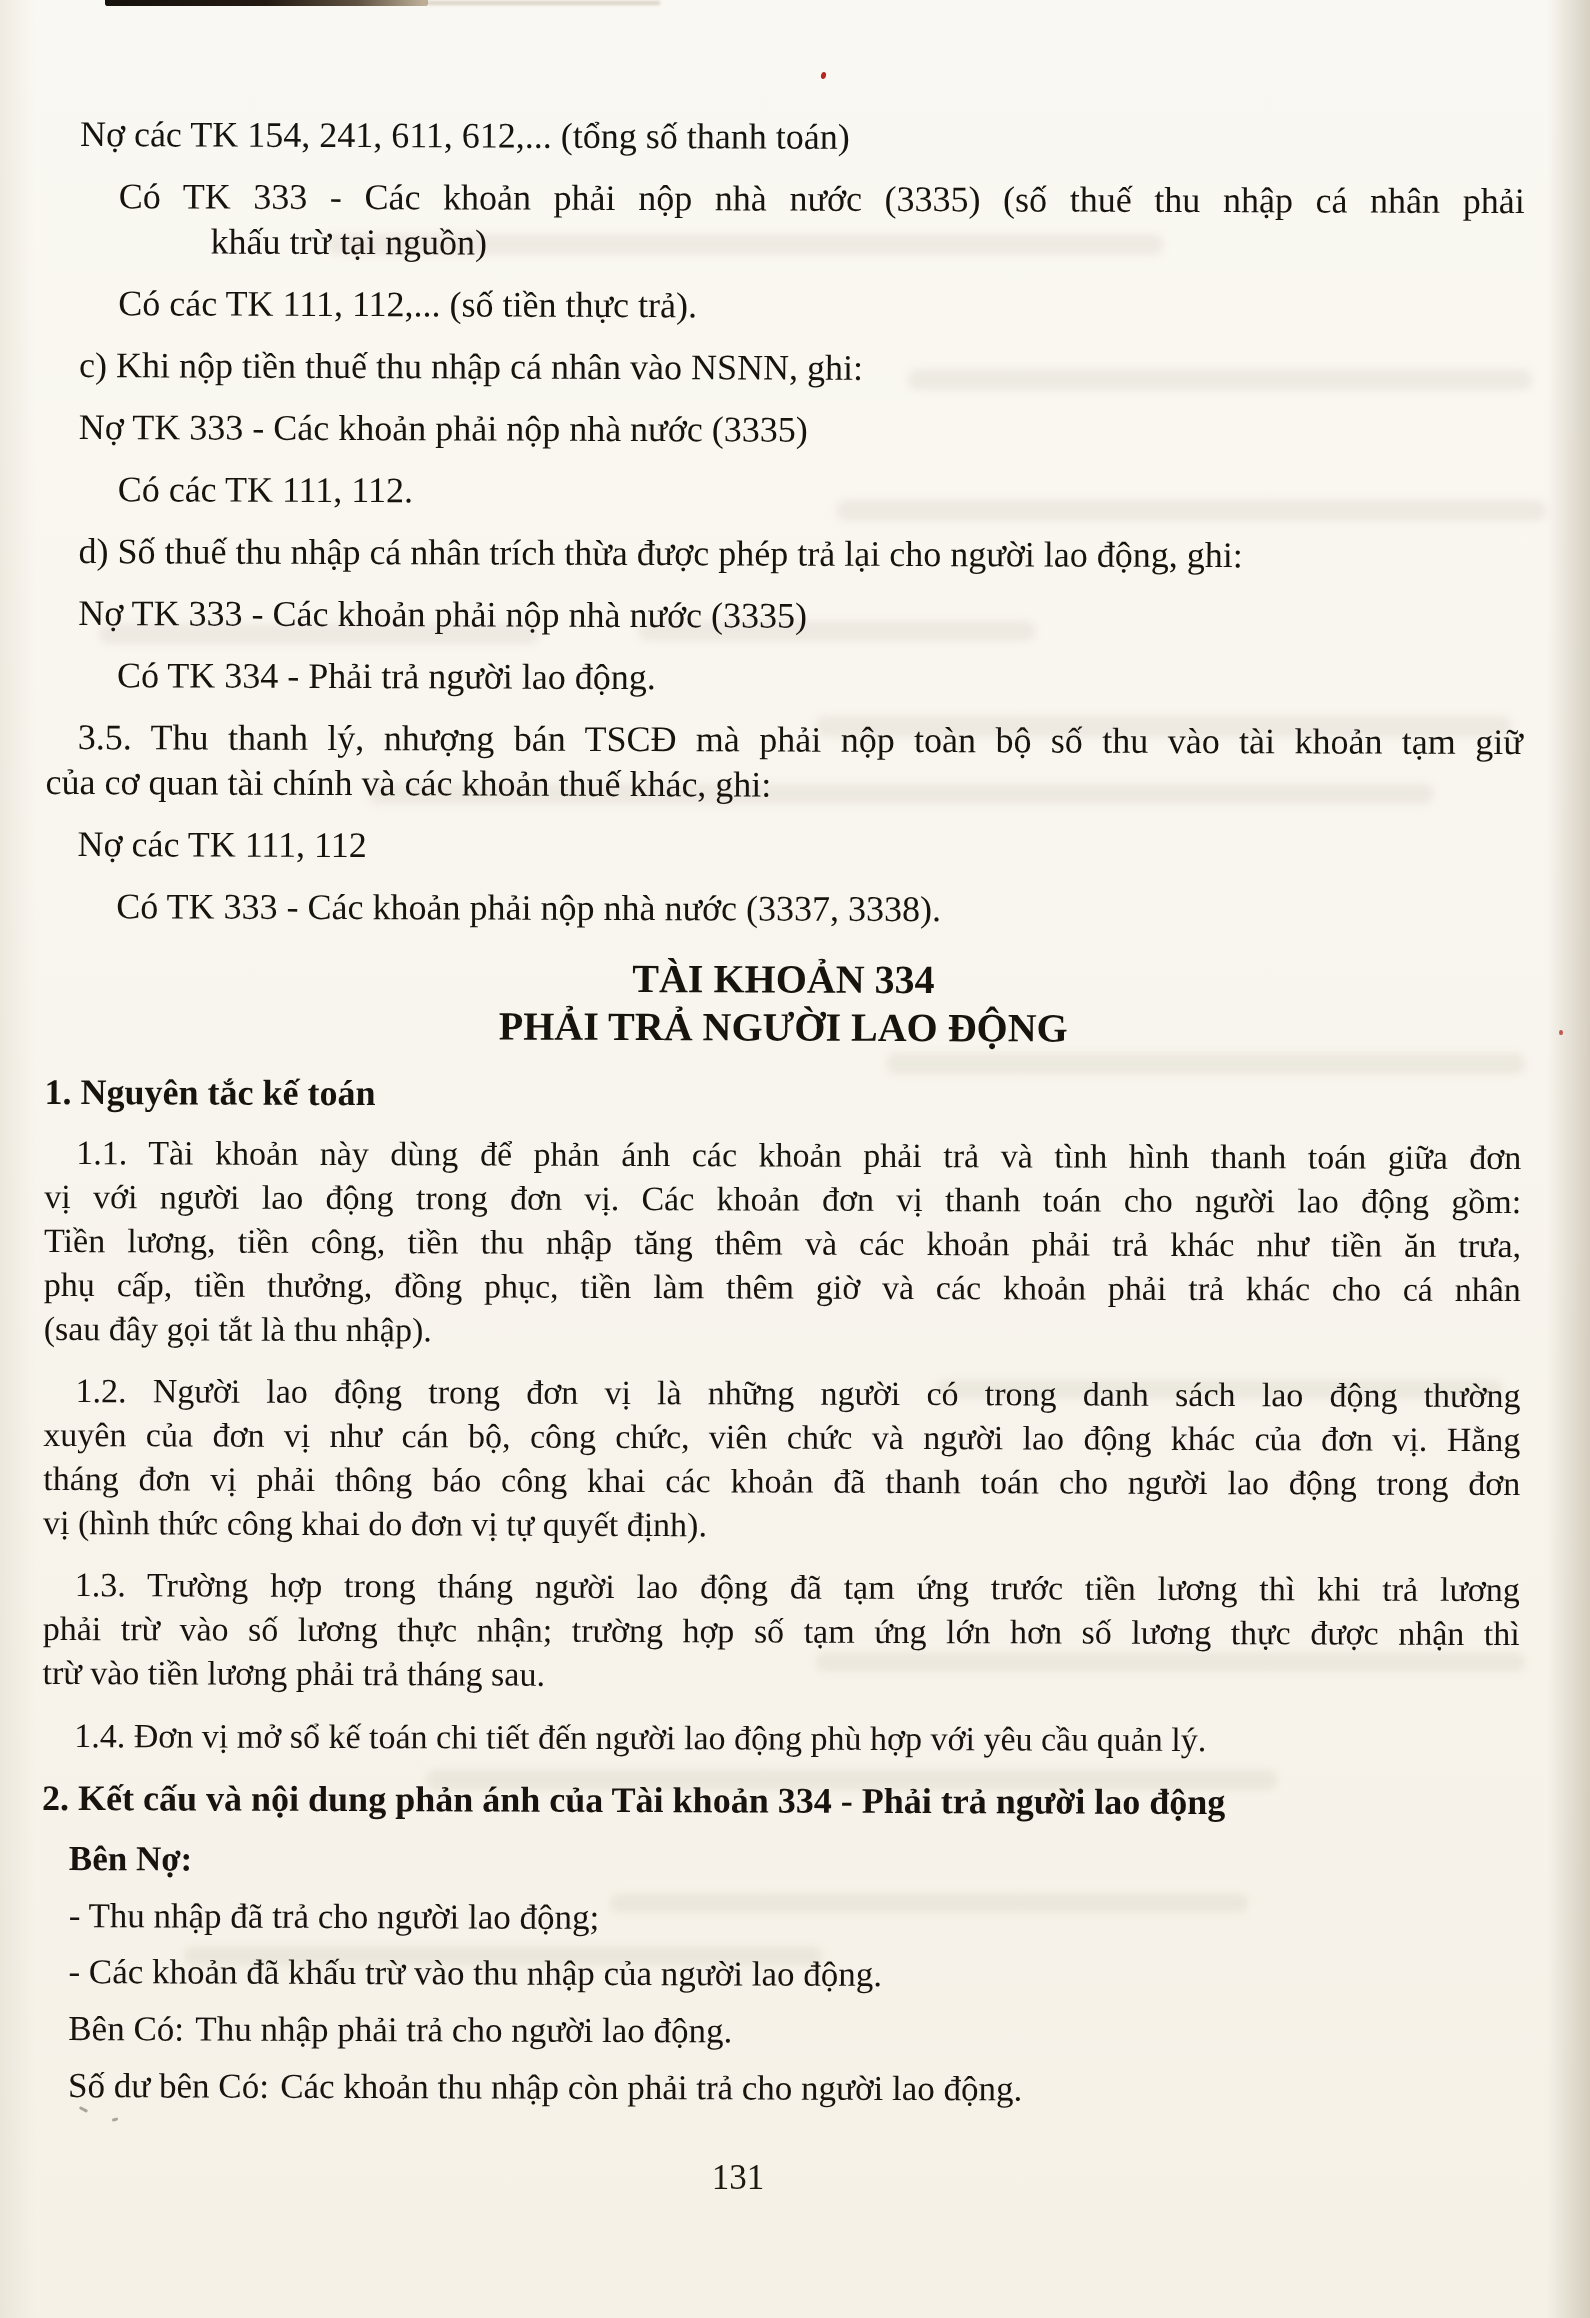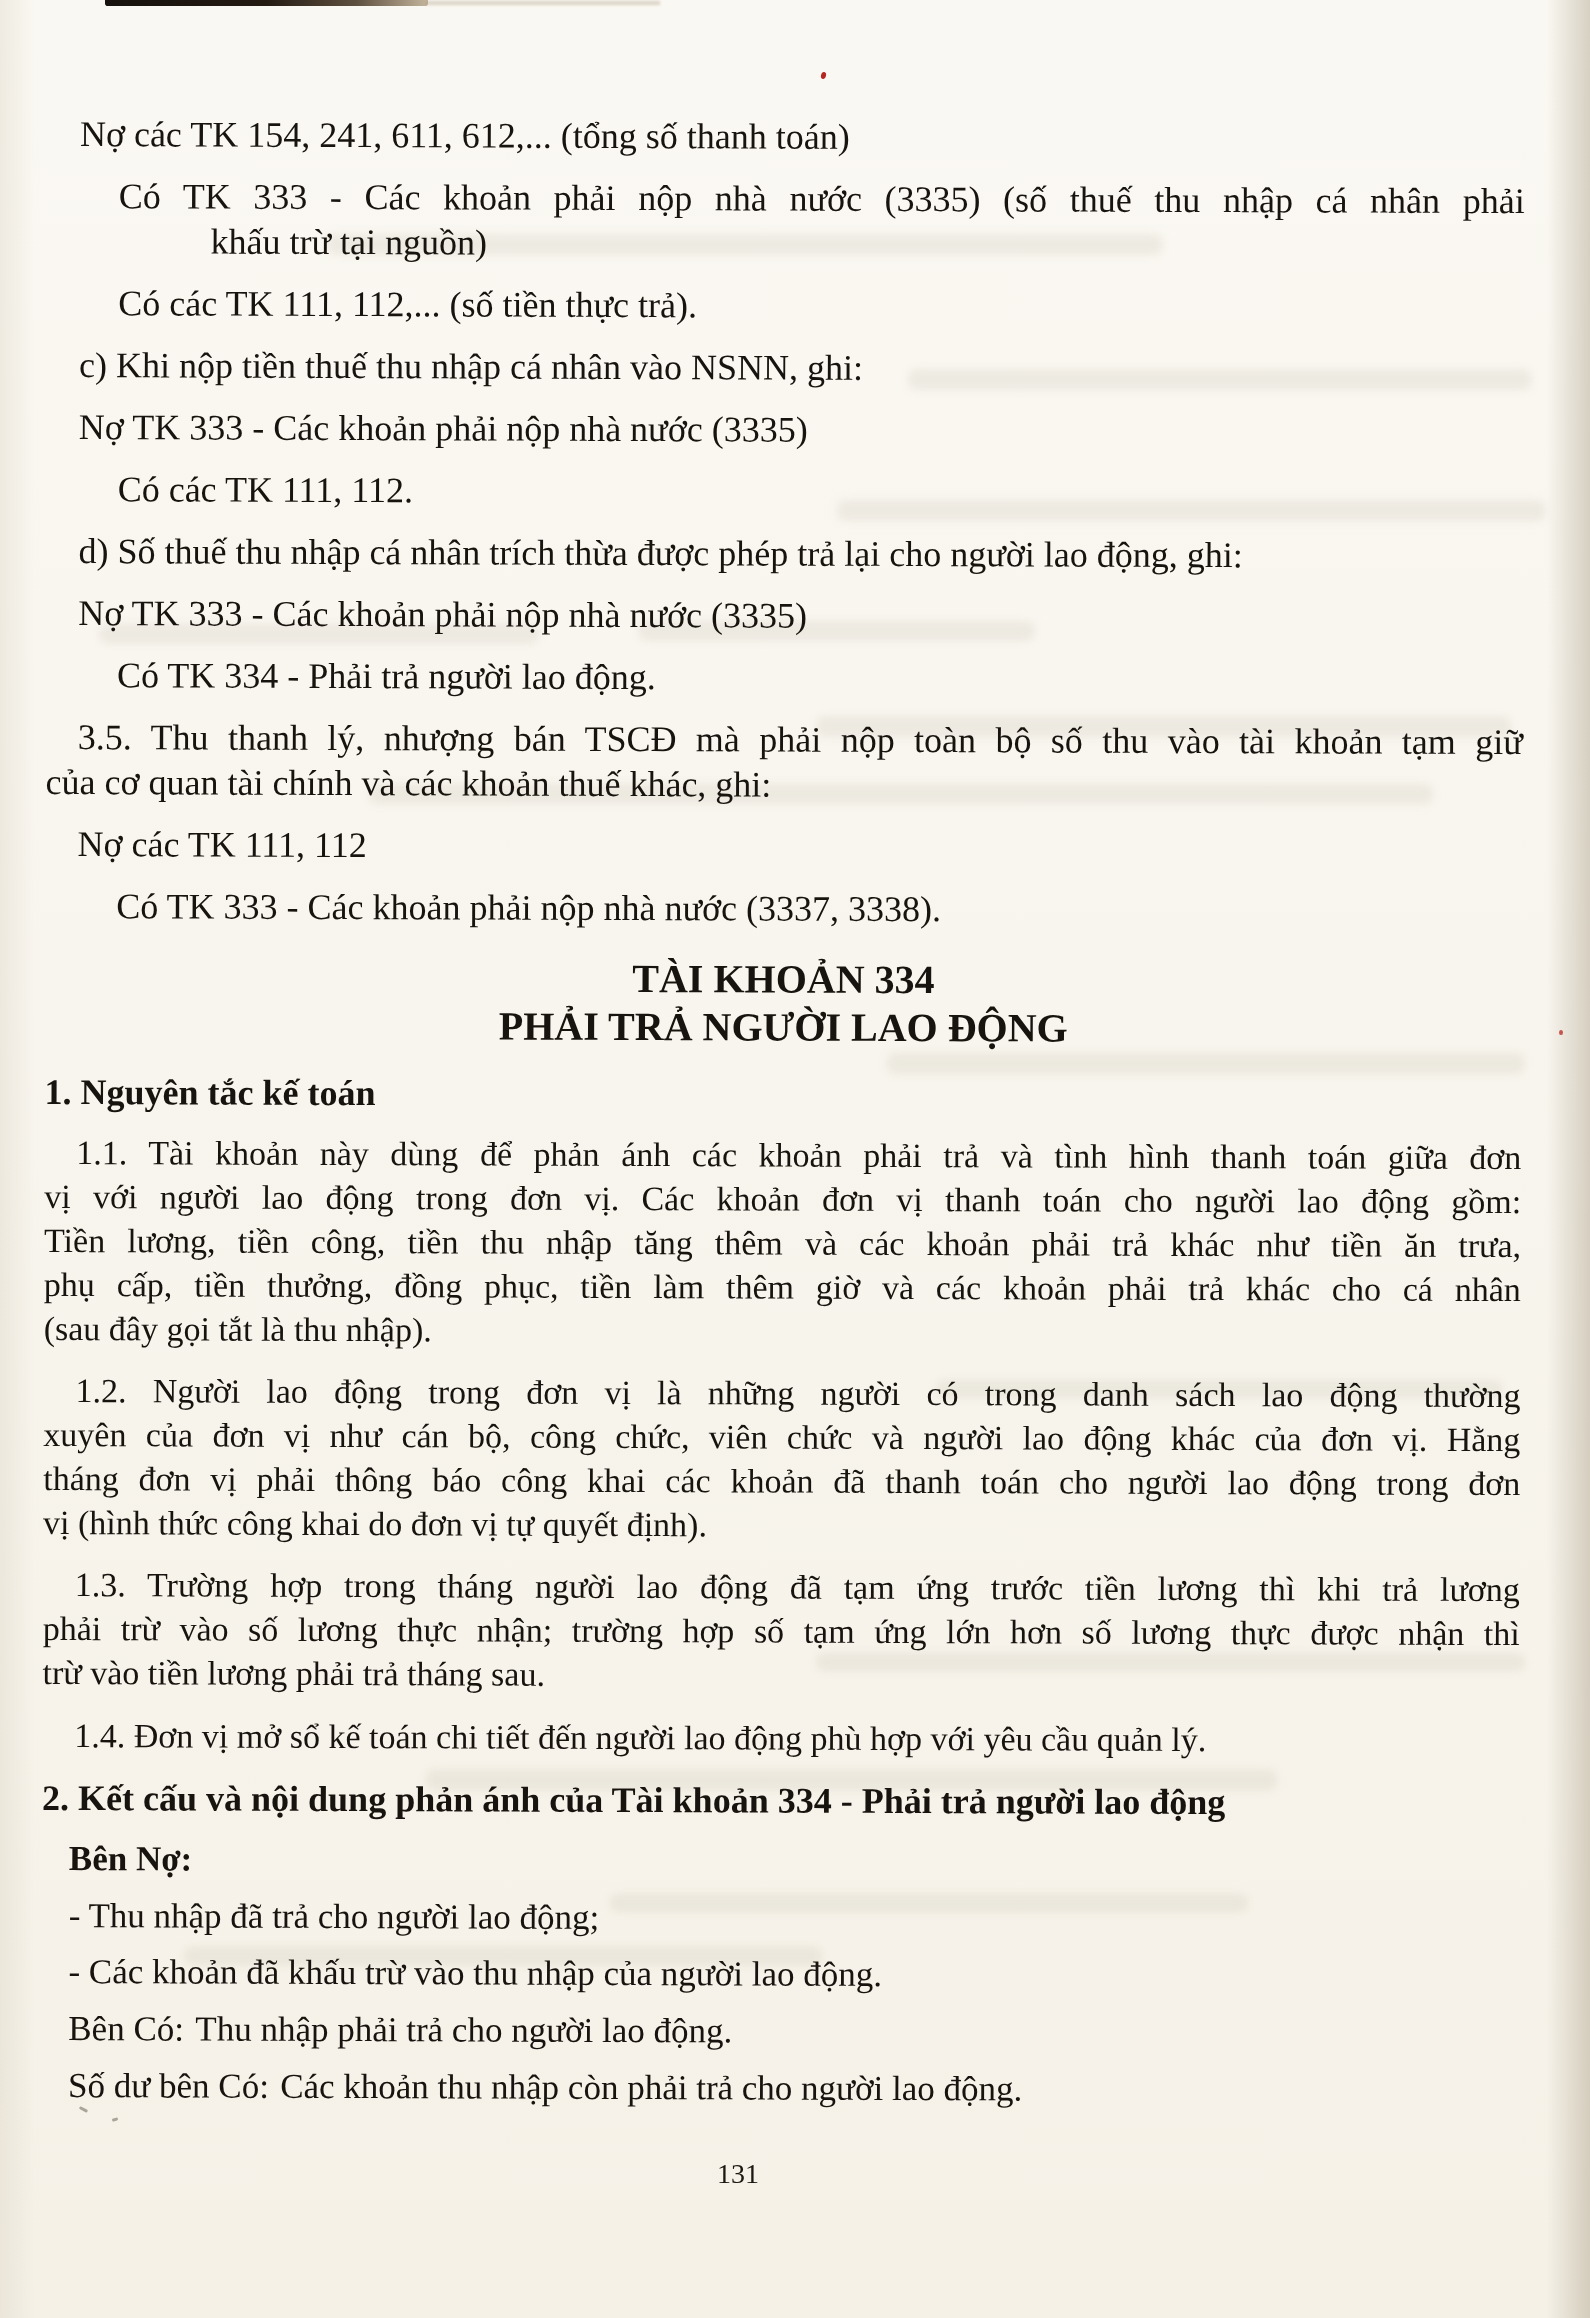--- a/index.html
+++ b/index.html
@@ -31,21 +31,21 @@
   .para { margin-bottom:18.4px; }
   .pl { font-size:34px; line-height:44px; white-space:nowrap; }
   .jl { text-align:justify; text-align-last:justify; }
   .fi { padding-left:32px; }
 
   
   .ln2 { font-size:35px; line-height:44px; white-space:nowrap; margin-bottom:12.8px; padding-left:27px; }
   .lbl { font-weight:normal; margin-right:11.3px; }
   .bold { font-weight:bold; }
 
-  .page-number { position:absolute; left:667px; top:2158px; width:142px; text-align:center; font-size:28px; color:#1c1812; }
+  .page-number { position:absolute; left:667px; top:2158px; width:142px; text-align:center; font-size:35px; color:#1c1812; }
 
   
   .artifact { position:absolute; pointer-events:none; }
   .top-strip { left:105px; top:0; width:323px; height:6.4px; border-radius:0 0 2.8px 2.8px;
     background:linear-gradient(90deg,#17120d 0%,#241b13 50%,#5f5140 78%,#c4b59d 100%); }
   .top-strip-tail { left:426px; top:0.7px; width:234px; height:4.3px; background:rgba(150,130,100,0.30); filter:blur(1.4px); }
   .red-dot { background:#b5271f; border-radius:50%; }
   .dot1 { left:821px; top:72px; width:5px; height:7px; transform:rotate(12deg); }
   .dot2 { left:1559px; top:1030px; width:3.5px; height:5px; opacity:.75; }
   .pencil { background:rgba(95,88,76,0.5); border-radius:1.4px; }

